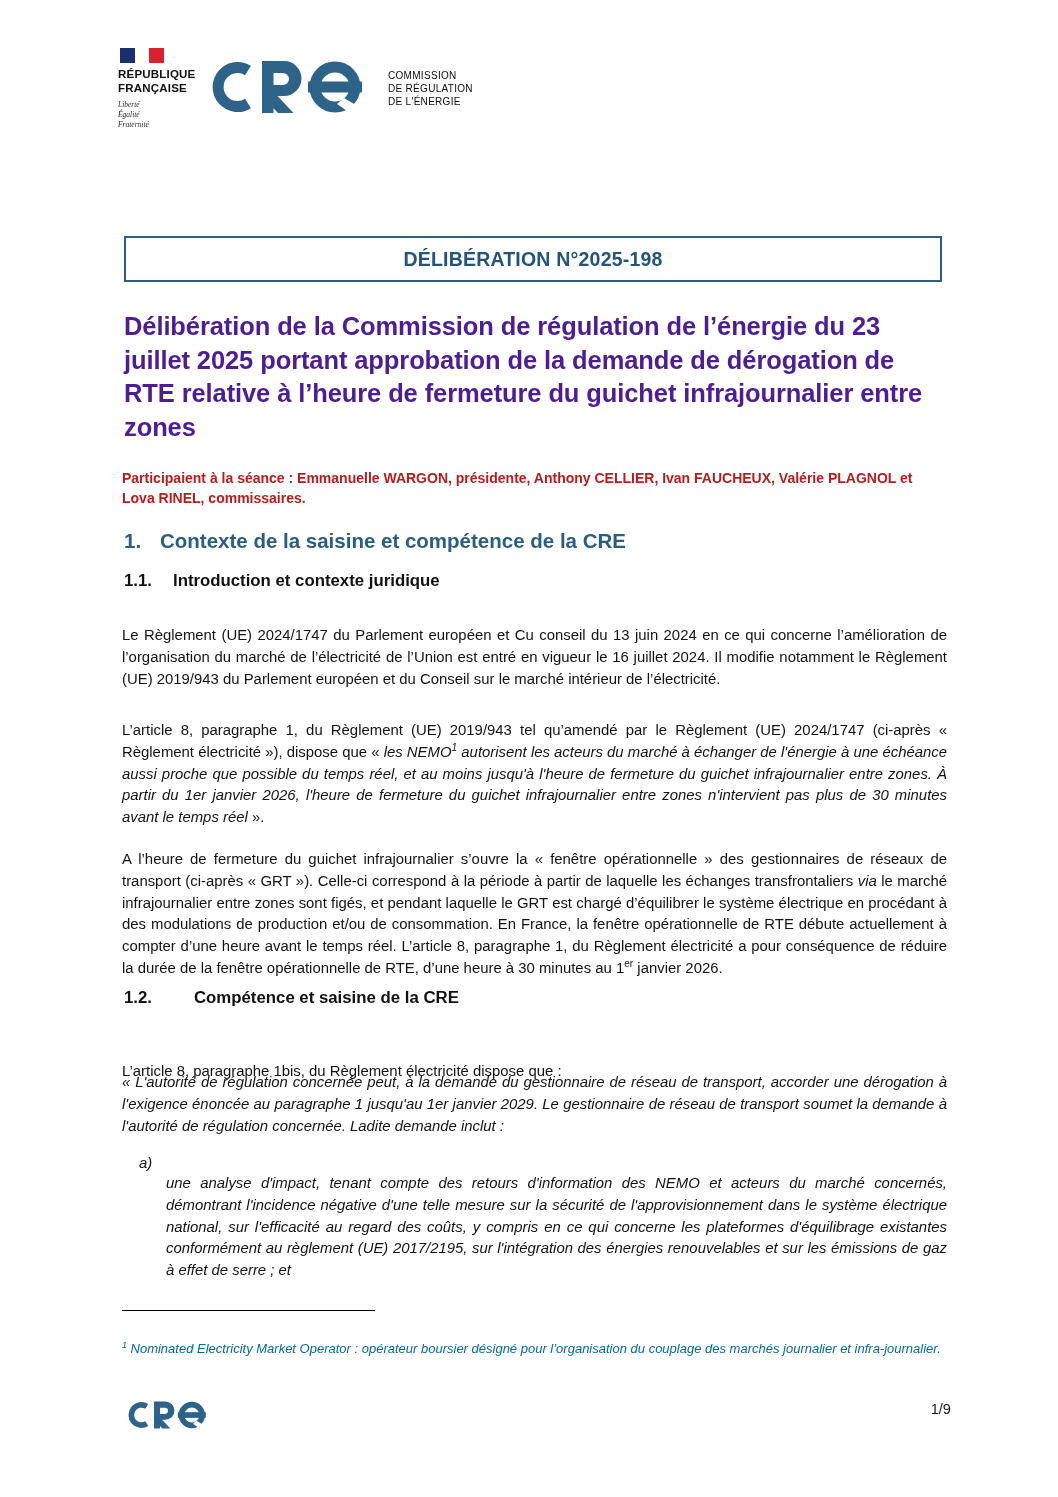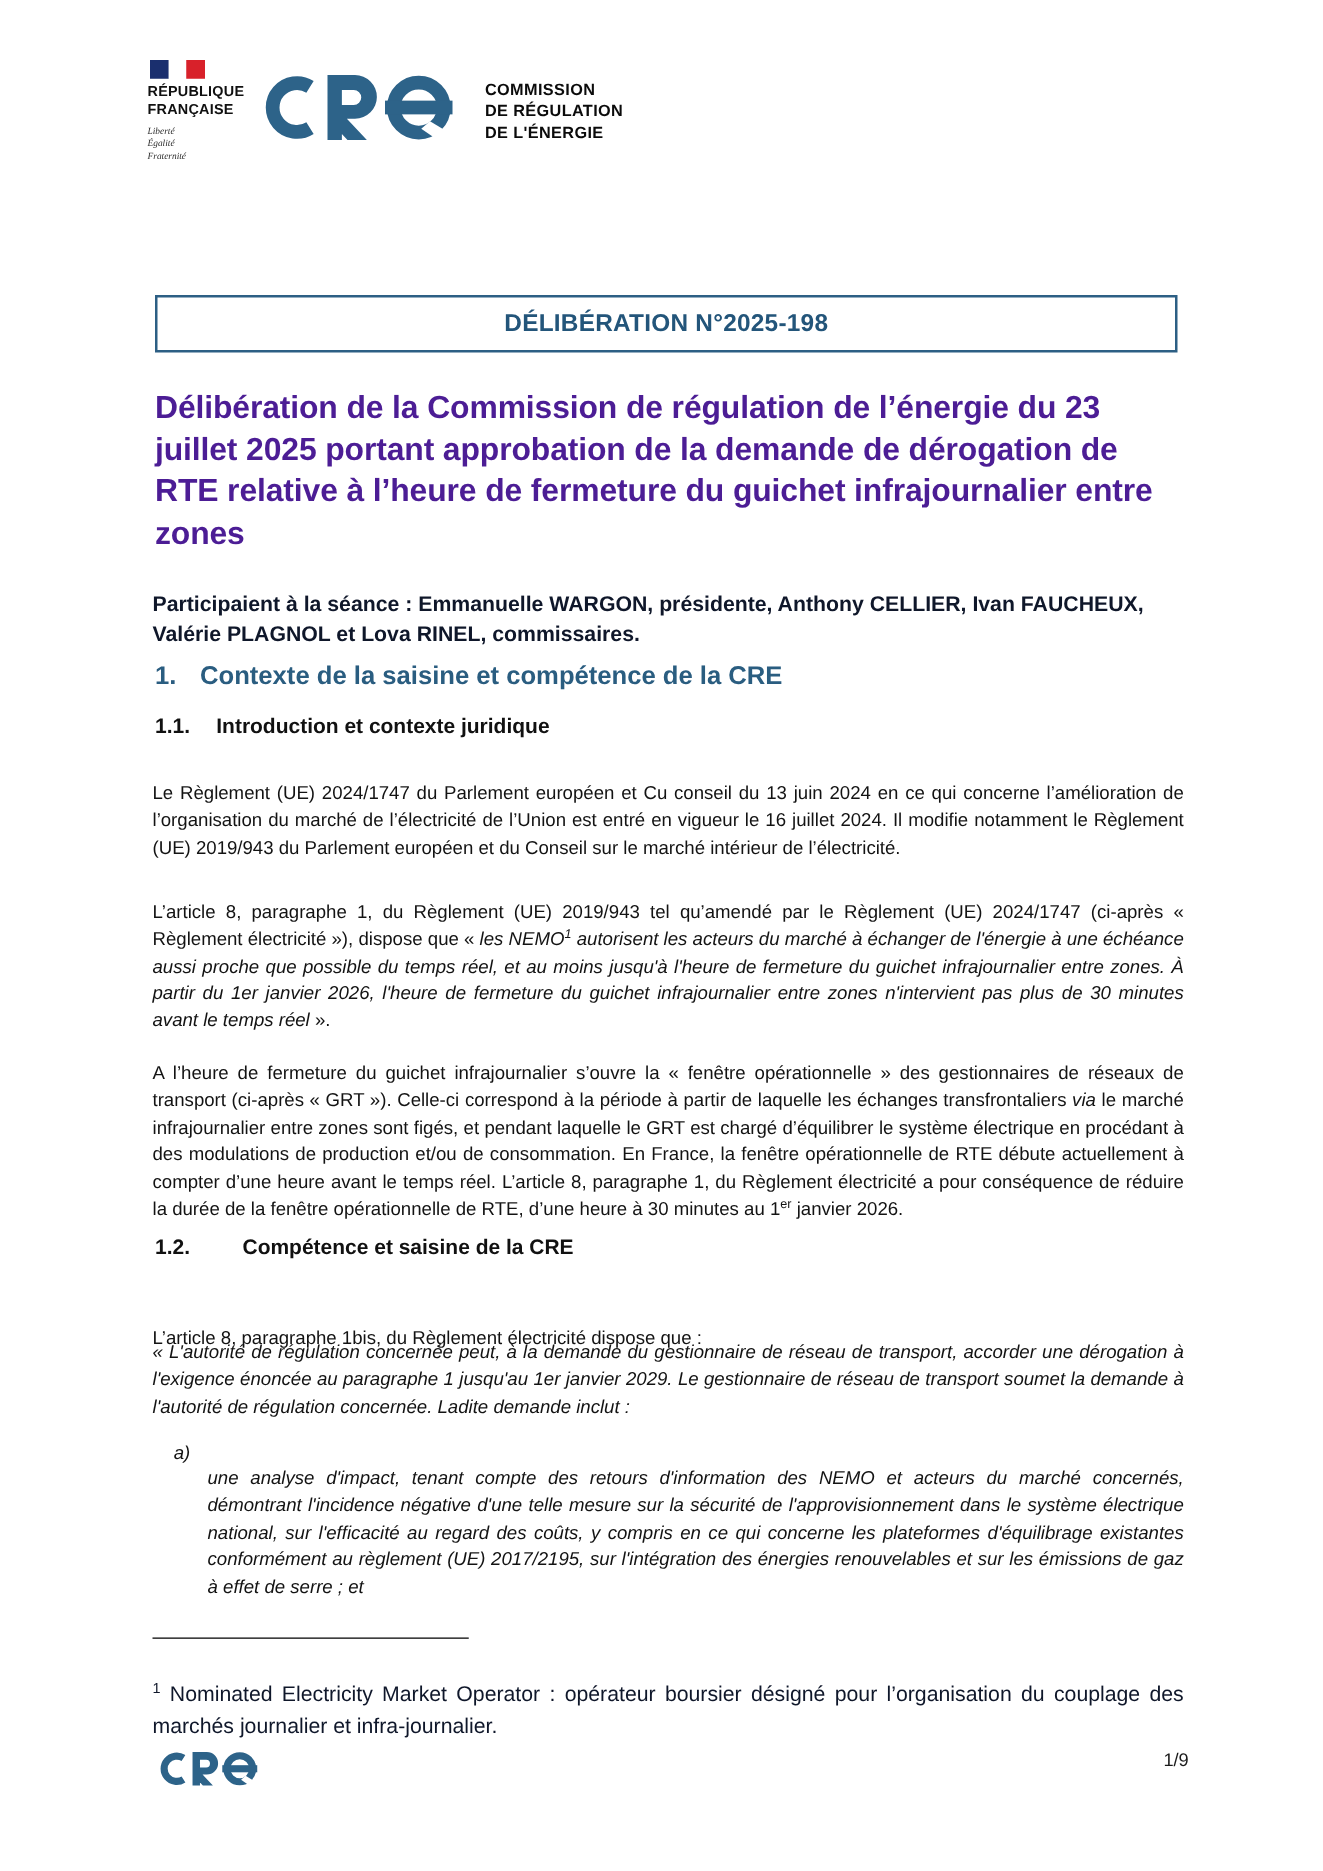--- a/index.html
+++ b/index.html
@@ -70,22 +70,22 @@
     white-space: pre-line;
   }
 
   .cre-logo-block {
     display: flex;
     align-items: center;
     gap: 14px;
   }
   .cre-mark { position: relative; }
   .cre-sub {
-    font-size: 13px;
-    font-weight: 700;
+    font-size: 10px;
+    font-weight: 400;
     line-height: 1.32;
     letter-spacing: .3px;
     color: #0b0b0b;
     text-transform: uppercase;
     white-space: pre-line;
   }
 
   
   .ref-box {
     position: absolute;
@@ -117,24 +117,24 @@
     color: #4c1d95;
     letter-spacing: -.1px;
   }
 
   
   .participants {
     position: absolute;
     top: 455px;
     left: 122px;
     width: 824px;
-    font-size: 17px;
+    font-size: 14px;
     font-weight: 700;
     line-height: 1.42;
-    color: #0f172a;
+    color: #b91c1c;
   }
 
   .h1 {
     position: absolute;
     top: 529px;
     left: 124px;
     width: 824px;
     font-size: 20.5px;
     font-weight: 700;
     color: #2a5d80;
@@ -205,24 +205,25 @@
     top: 1310px;
     left: 122px;
     width: 253px;
     border-top: 1.6px solid #000;
   }
   .footnote {
     position: absolute;
     top: 1327px;
     left: 122px;
     width: 825px;
-    font-size: 17px;
+    font-size: 13px;
     line-height: 1.45;
+    font-style: italic;
     text-align: justify;
-    color: #0f172a;
+    color: #0369a1;
   }
 
   
   .footer-logo {
     position: absolute;
     top: 1398px;
     left: 124px;
   }
   .page-num {
     position: absolute;

